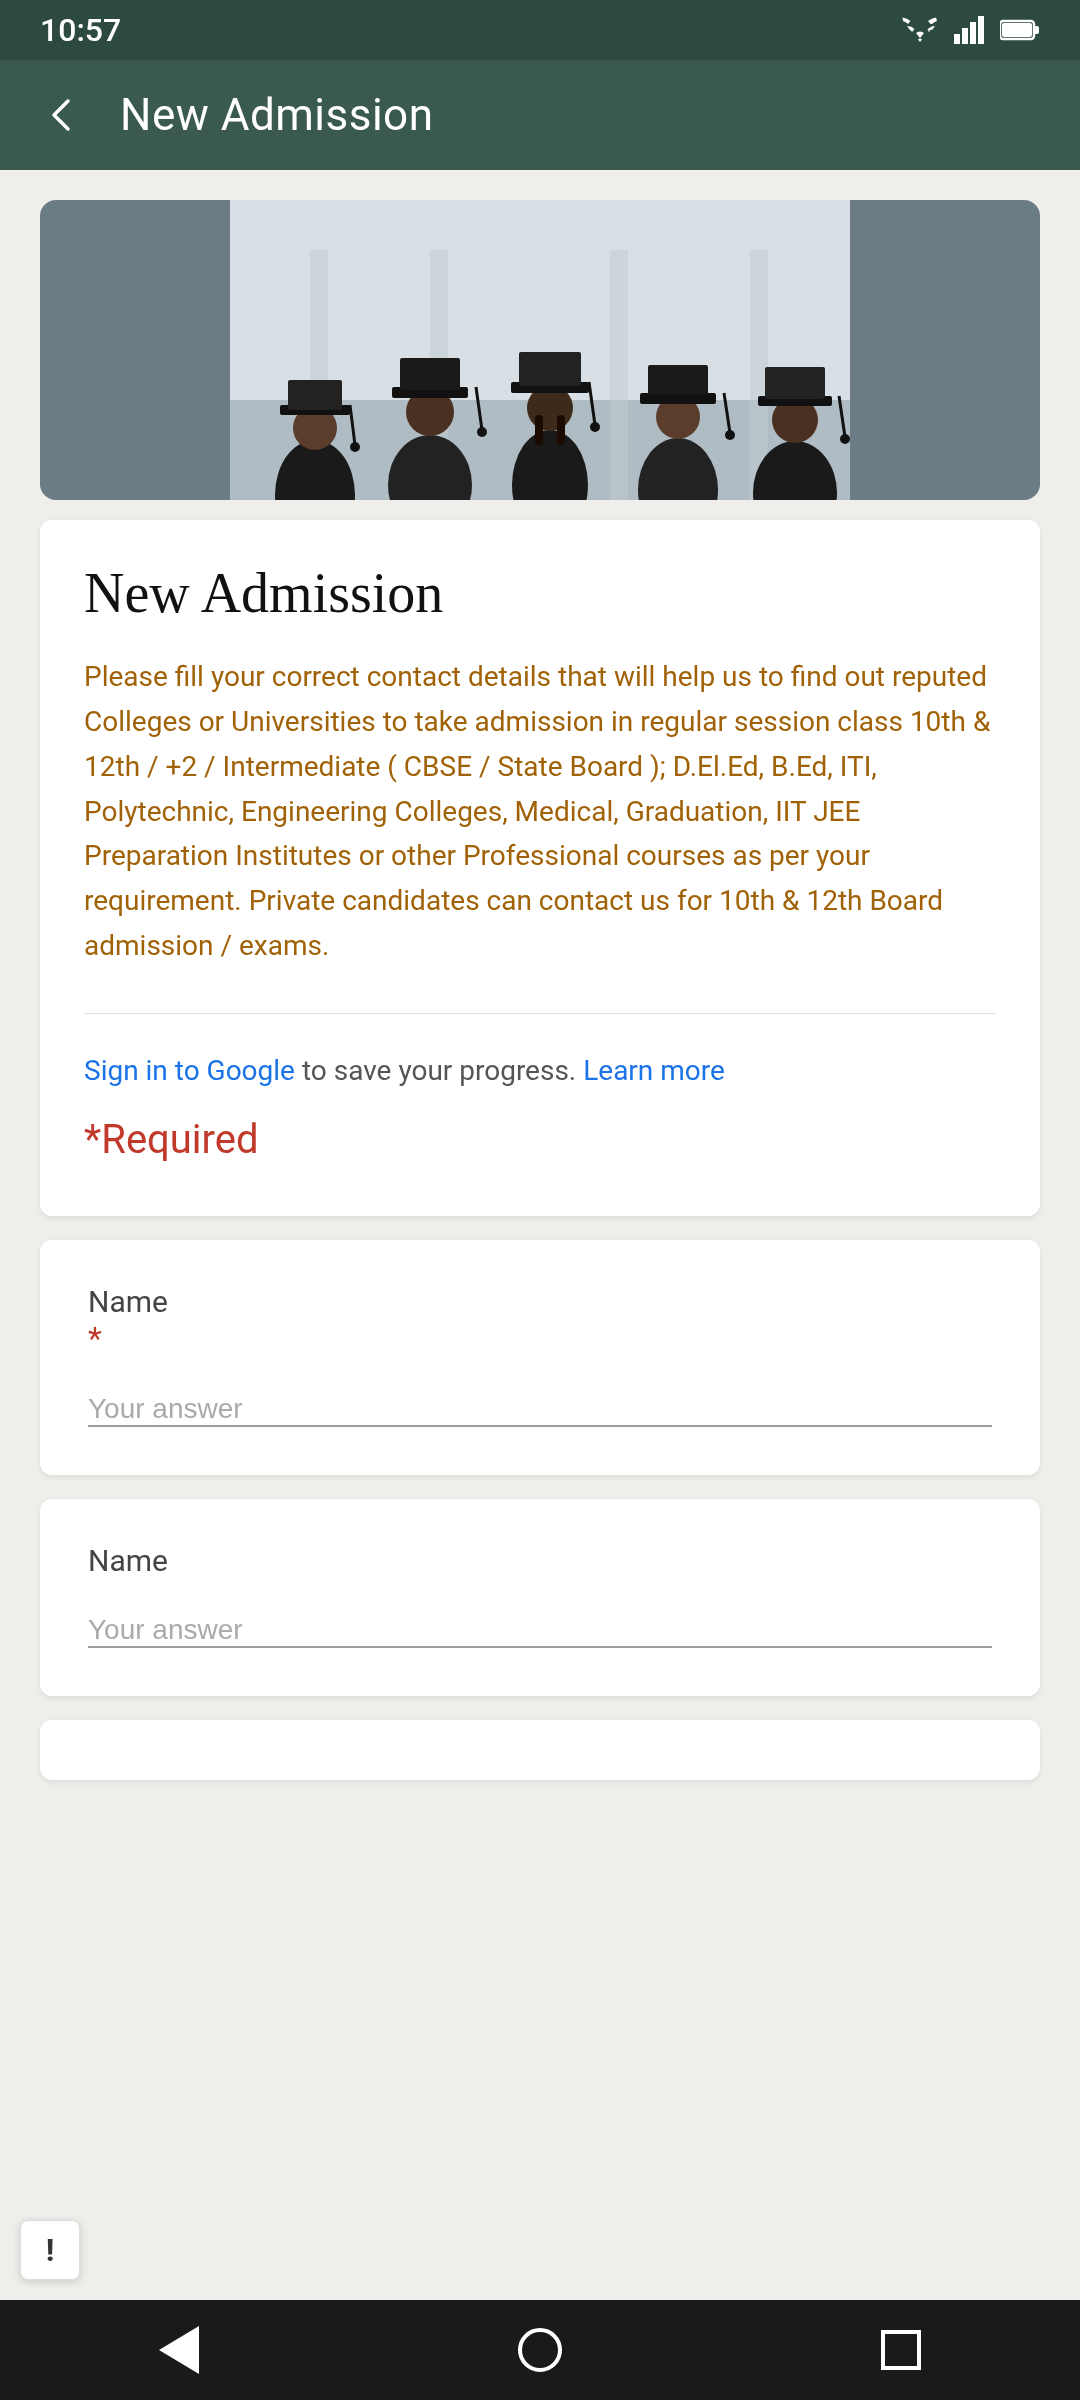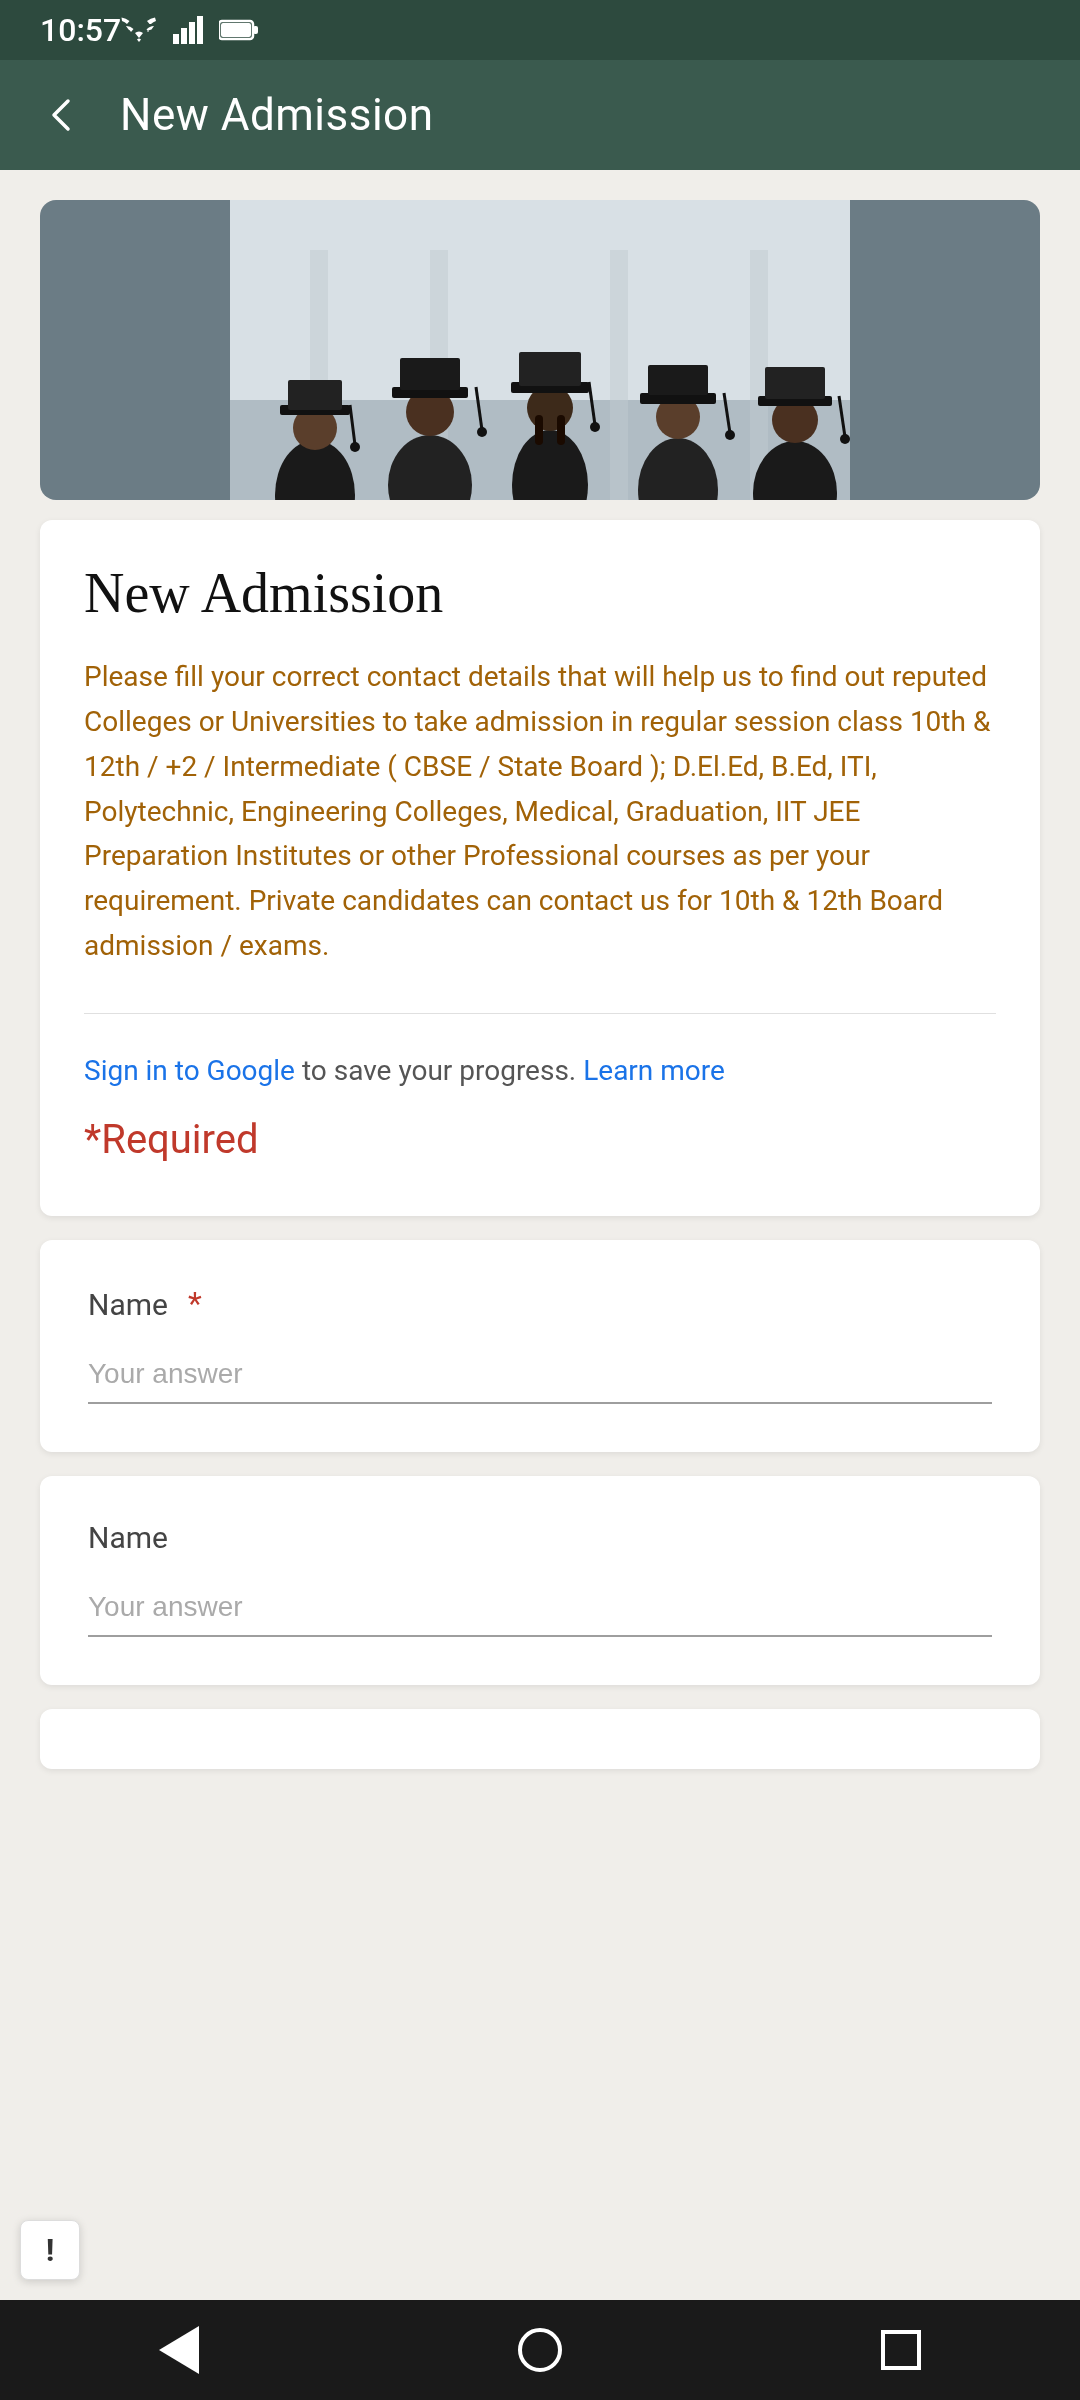--- a/index.html
+++ b/index.html
@@ -13,21 +13,21 @@
       display: flex;
       flex-direction: column;
     }
 
     
     .status-bar {
       background: #2d4a3e;
       height: 60px;
       display: flex;
       align-items: center;
-      justify-content: flex-start;
+      justify-content: space-between;
       padding: 0 40px;
     }
     .status-time {
       color: white;
       font-size: 32px;
       font-weight: 500;
     }
     .status-icons {
       display: flex;
       align-items: center;
@@ -134,35 +134,36 @@
       border-radius: 12px;
       overflow: hidden;
       box-shadow: 0 2px 6px rgba(0,0,0,0.08);
       padding: 44px 48px 48px;
     }
     .field-label {
       font-size: 30px;
       color: #444;
       margin-bottom: 28px;
       display: flex;
-      align-items: flex-end;
-      gap: 20px;
+      align-items: flex-start;
+      gap: 0;
+      flex-direction: column;
     }
     .required-star {
       color: #c0392b;
       font-size: 32px;
     }
     .field-input {
       width: 100%;
       border: none;
       border-bottom: 2px solid #9e9e9e;
       outline: none;
       font-size: 28px;
       color: #9e9e9e;
-      padding: 8px 0 12px;
+      padding: 8px 0 0;
       background: transparent;
     }
     .field-input::placeholder {
       color: #aaa;
     }
 
     
     .feedback-btn {
       position: fixed;
       bottom: 120px;

